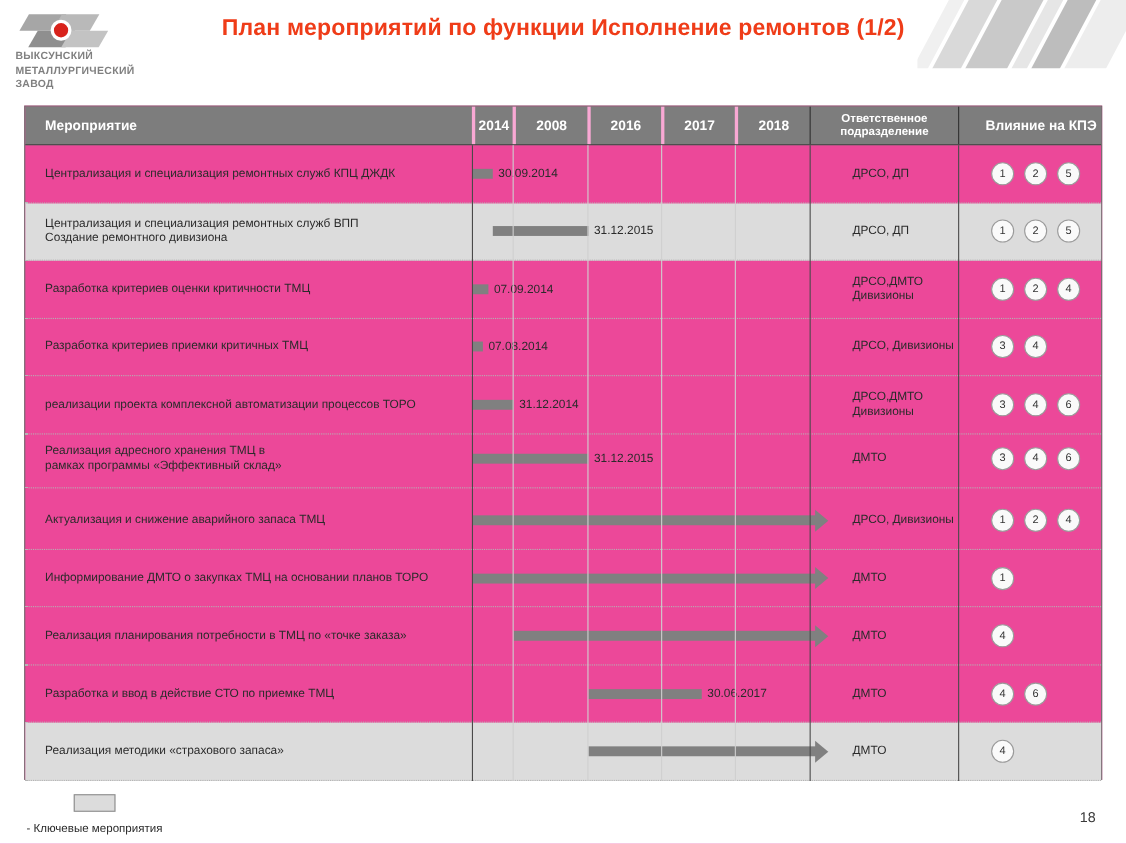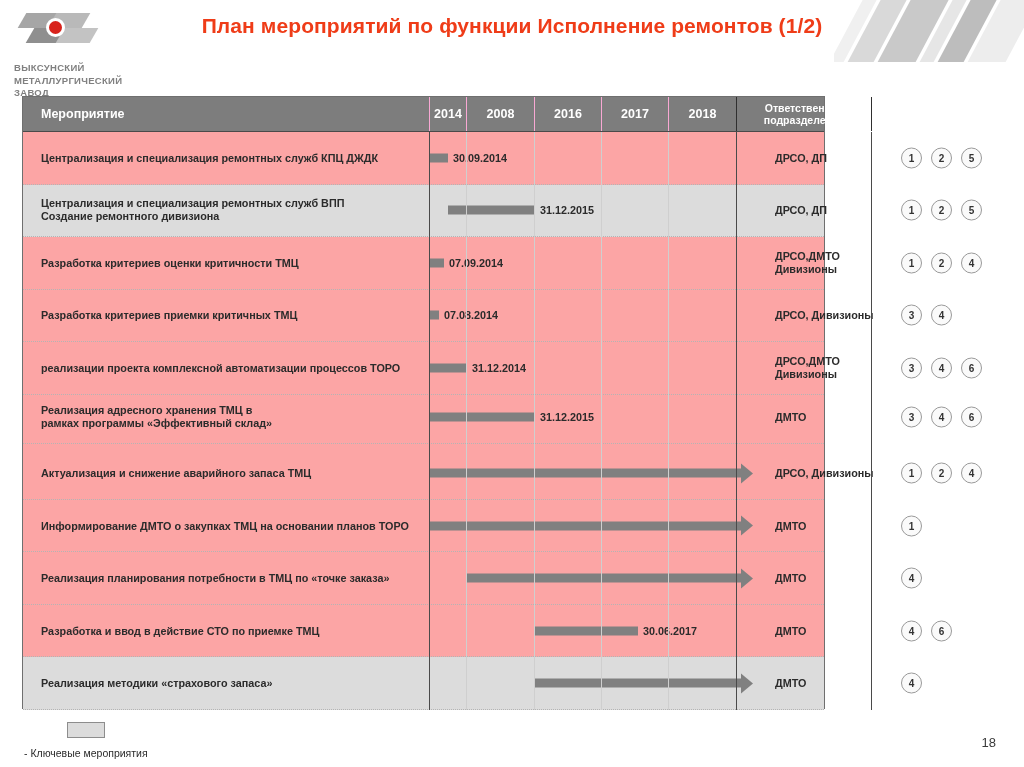--- a/index.html
+++ b/index.html
@@ -22,48 +22,48 @@
   }
   .logo-mark .p1{left:2px;top:3px;background:#a6a6a6;}
   .logo-mark .p2{left:32px;top:3px;background:#b9b9b9;}
   .logo-mark .p3{left:10px;top:18px;background:#8f8f8f;}
   .logo-mark .p4{left:40px;top:18px;background:#c3c3c3;}
   .logo-mark .dot{
     position:absolute;left:26px;top:8px;width:19px;height:19px;border-radius:50%;
     background:#d8231c;border:3px solid #ffffff;box-sizing:border-box;
   }
   .logo-text{
-    margin-top:18px;color:#808080;font-size:9.5px;line-height:12.5px;
+    margin-top:2px;color:#808080;font-size:9.5px;line-height:12.5px;
     letter-spacing:.3px;font-weight:600;
   }
   .slide-title{
     position:absolute;left:0;top:14px;width:1024px;text-align:center;
     color:#ef3c18;font-size:21px;font-weight:bold;letter-spacing:.1px;
   }
 
   
   .table-wrap{
-    position:absolute;left:22px;top:96px;width:803px;height:613px;
-    border:1px solid #6f6f6f;box-sizing:border-box;background:#fca5a5;
+    position:absolute;left:22px;top:96px;width:980px;height:613px;
+    border:1px solid #6f6f6f;box-sizing:border-box;background:#ec4899;
   }
   .thead{
     position:relative;height:34px;background:#7d7d7d;color:#ffffff;
     border-bottom:1px solid #4a4a4a;
   }
   .th{position:absolute;top:0;height:34px;display:flex;align-items:center;
       font-size:12.5px;font-weight:bold;box-sizing:border-box;}
-  .th.year{justify-content:center;border-left:1px solid #f9a8d4;}
+  .th.year{justify-content:center;border-left:3px solid #f9a8d4;}
   .th-measure{left:18px;width:380px;}
   .th-dept{text-align:center;justify-content:center;font-size:10.5px;font-weight:bold;
            line-height:12px;border-left:1px solid #2f2f2f;flex-direction:column;}
   .th-kpi{justify-content:center;border-left:1px solid #2f2f2f;font-size:12.5px;}
 
   .tbody{position:relative;height:578px;}
   .row{position:absolute;left:0;width:100%;box-sizing:border-box;
-       border-bottom:1px dotted #b4b4b4;font-weight:bold;}
+       border-bottom:1px dotted #b4b4b4;}
   .row.key{background:#dcdcdc;}
   .row-label{
     position:absolute;left:18px;top:50%;transform:translateY(-50%);
     width:390px;font-size:10.8px;color:#2b2b2b;line-height:13px;
   }
   .row-dept{
     position:absolute;left:752px;top:50%;transform:translateY(-50%);
     width:118px;font-size:10.8px;color:#2b2b2b;line-height:13px;
   }
   .kpi-wrap{position:absolute;left:878px;top:50%;transform:translateY(-50%);

